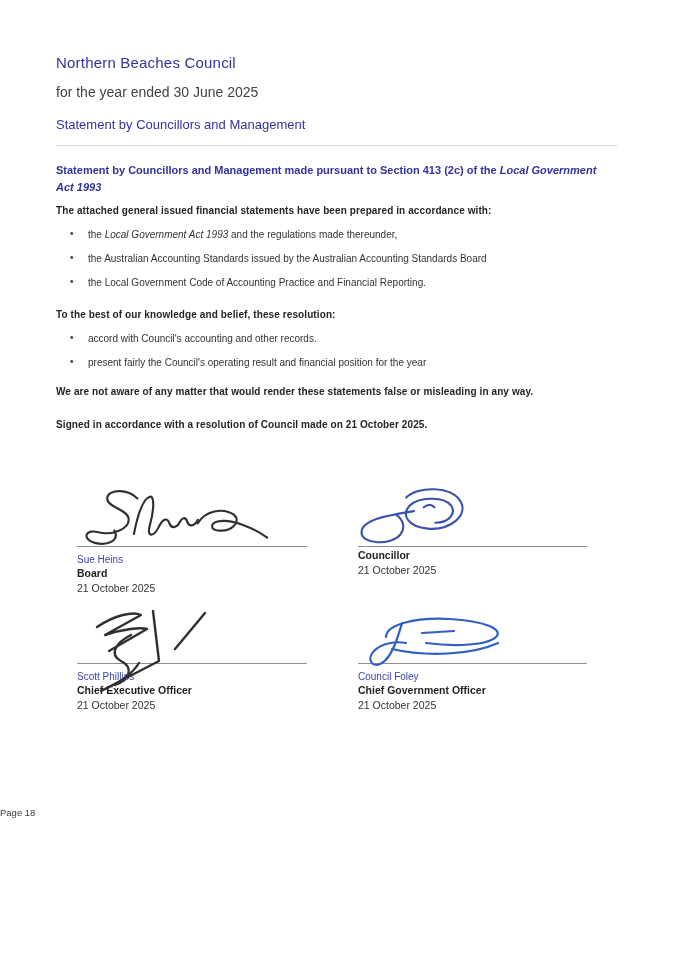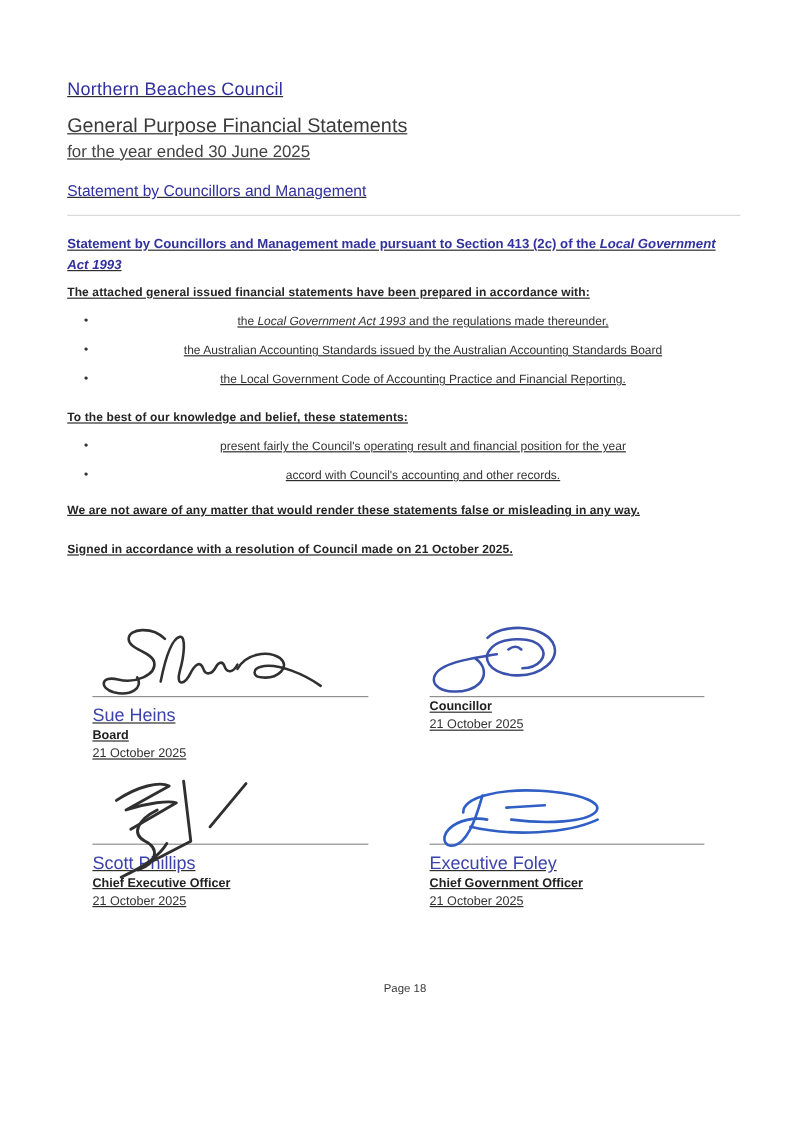--- a/index.html
+++ b/index.html
@@ -3,24 +3,23 @@
 <meta charset="utf-8">
 <style>
   * { margin: 0; padding: 0; box-sizing: border-box; }
   html, body { background: #ffffff; }
   body { font-family: "Liberation Sans", "DejaVu Sans", sans-serif; color: #2e2e2e; }
 
   .page {
     position: relative;
     width: 675px;
     height: 840px;
-    margin: 12px auto;
+    margin: 0 auto;
     background: #ffffff;
     overflow: hidden;
-    text-decoration: underline;
   }
   .content { padding: 54px 58px 0 56px; }
 
   .council-title {
     font-size: 15px;
     color: #32329e;
     font-weight: 400;
     letter-spacing: .2px;
     margin-bottom: 13px;
   }
@@ -59,21 +58,21 @@
   .stmt-heading em { font-style: italic; }
 
   .para-bold {
     font-size: 10px;
     font-weight: bold;
     color: #252525;
     margin-top: 8px;
     margin-bottom: 4px;
     letter-spacing: .1px;
   }
-  .bullet-list { list-style: none; margin: 0 0 0 14px; text-align: center; }
+  .bullet-list { list-style: none; margin: 0 0 0 14px; }
   .bullet-list li {
     position: relative;
     font-size: 10px;
     color: #333333;
     padding-left: 18px;
     margin-top: 13px;
   }
   .bullet-list li::before {
     content: "\2022";
     position: absolute;
@@ -109,60 +108,59 @@
   }
   .sig-svg.overhang { bottom: -38px; }
   .sig-svg path {
     fill: none;
     stroke-linecap: round;
     stroke-linejoin: round;
   }
   .ink-dark path { stroke: #303030; stroke-width: 2.4; }
   .ink-blue path { stroke: #3b52ad; stroke-width: 2.2; }
   .ink-blue-bright path { stroke: #2f5fc4; stroke-width: 2.2; }
-  .sig-name { margin-top: 7px; font-size: 15px; color: #3c44ab; }
+  .sig-name { margin-top: 7px; font-size: 10px; color: #3c44ab; }
   .sig-title { margin-top: 2px; font-size: 10.5px; font-weight: bold; color: #1f1f1f; }
   .sig-date { margin-top: 3px; font-size: 10.5px; color: #333333; }
 
   .page-footer {
     position: absolute;
     left: 0; right: 0;
     bottom: 22px;
-    text-align: center;
+    text-align: left;
     font-size: 9.5px;
     color: #3a3a3a;
   }
 </style>
 </head>
 <body>
 
 <div class="page">
   <div class="content">
 
     <div class="council-title">Northern Beaches Council</div>
-    <div class="doc-title">General Purpose Financial Statements</div>
     <div class="doc-subtitle">for the year ended 30 June 2025</div>
     <div class="section-title">Statement by Councillors and Management</div>
 
     <hr class="divider">
 
     <div class="stmt-heading"><span>Statement by Councillors and Management made pursuant to Section 413 (2c) of the </span><em>Local Government Act 1993</em></div>
 
     <div class="para-bold">The attached general issued financial statements have been prepared in accordance with:</div>
     <ul class="bullet-list">
       <li><span>the </span><em>Local Government Act 1993</em><span> and the regulations made thereunder,</span></li>
       <li><span>the Australian Accounting Standards issued by the Australian Accounting Standards Board</span></li>
       <li><span>the Local Government Code of Accounting Practice and Financial Reporting.</span></li>
     </ul>
 
     <div class="gap-lg"></div>
-    <div class="para-bold">To the best of our knowledge and belief, these statements:</div>
+    <div class="para-bold">To the best of our knowledge and belief, these resolution:</div>
     <ul class="bullet-list">
+      <li><span>accord with Council's accounting and other records.</span></li>
       <li><span>present fairly the Council's operating result and financial position for the year</span></li>
-      <li><span>accord with Council's accounting and other records.</span></li>
     </ul>
 
     <div class="gap-md"></div>
     <div class="para-bold">We are not aware of any matter that would render these statements false or misleading in any way.</div>
     <div class="gap-md"></div>
     <div class="para-bold">Signed in accordance with a resolution of Council made on 21 October 2025.</div>
 
     <div class="sig-grid">
 
       <div class="sig-block">
@@ -206,21 +204,21 @@
 
       <div class="sig-block">
         <div class="sig-area">
           <svg class="sig-svg ink-blue-bright" width="155" height="58" viewBox="0 0 155 58" style="bottom:-8px;">
             <path d="M30,24 C30,12 58,4 94,6 C128,8 148,16 140,24 C132,32 100,34 70,30"></path>
             <path d="M46,10 C42,24 36,44 26,50 C16,56 10,46 18,38 C26,30 40,28 50,30"></path>
             <path d="M66,20 L98,18"></path>
             <path d="M36,36 C70,44 116,42 142,30"></path>
           </svg>
         </div>
-        <div class="sig-name">Executive Foley</div>
+        <div class="sig-name">Council Foley</div>
         <div class="sig-title">Chief Government Officer</div>
         <div class="sig-date">21 October 2025</div>
       </div>
 
     </div>
   </div>
 
   <div class="page-footer">Page 18</div>
 </div>
 

